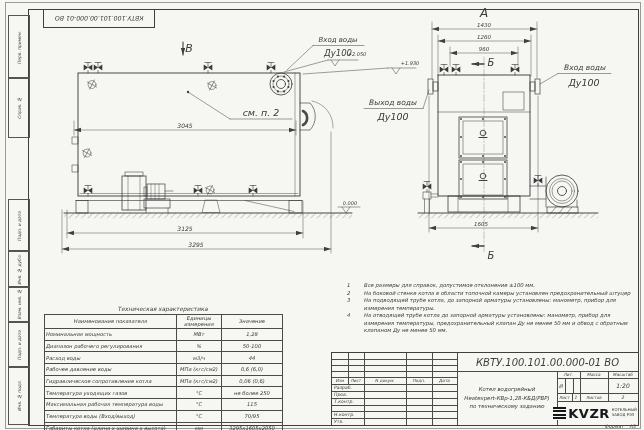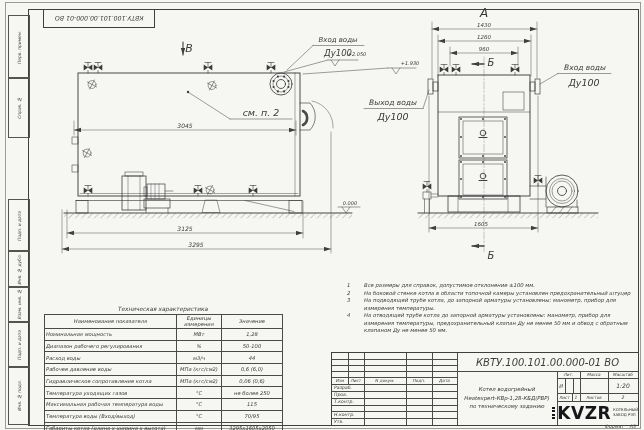--- a/index.html
+++ b/index.html
@@ -29,21 +29,21 @@
   .tb{left:331px;top:352px;width:306px;height:72px;border:1.1px solid #3f3f3f;background:transparent;}
   .tb .vl{position:absolute;width:0;border-left:0.6px solid #4a4a46;}
   .tb .hl{position:absolute;height:0;border-top:0.6px solid #4a4a46;}
   .tb .cell{position:absolute;display:flex;align-items:center;justify-content:center;font-style:italic;color:#3c3c38;overflow:hidden;}
   .tb .docnum{font-size:10px;white-space:nowrap;}
   .tb .hdr{font-size:4.2px;}
   .tb .role{justify-content:flex-start;padding-left:2px;font-size:4.6px;}
   .tb .prod{flex-direction:column;line-height:1.55;font-size:5.4px;text-align:center;}
   .logo{left:220px;top:48px;width:86px;height:24px;display:flex;align-items:center;justify-content:center;gap:2px;}
   .logo-ic{width:13px;height:13px;background:repeating-linear-gradient(180deg,#17171a 0 2.1px,#f6f6f3 2.1px 3.3px);}
-  .logo-tx{font-size:17px;font-weight:bold;font-style:normal;color:#17171a;letter-spacing:0.5px;line-height:1;}
+  .logo-tx{font-size:13px;font-weight:bold;font-style:normal;color:#17171a;letter-spacing:0.5px;line-height:1;}
   .logo-co{display:flex;flex-direction:column;font-size:3.8px;font-style:normal;color:#2e2e2e;line-height:1.2;text-align:left;}
   .fmt{left:556px;top:423.5px;width:80px;font-size:4.8px;font-style:italic;text-align:right;color:#4a4a44;}
   .fmt span{margin-left:4px;}
 </style>
 </head>
 <body>
 
 <div class="abs sheet-border"></div>
 <div class="abs frame"></div>
 

